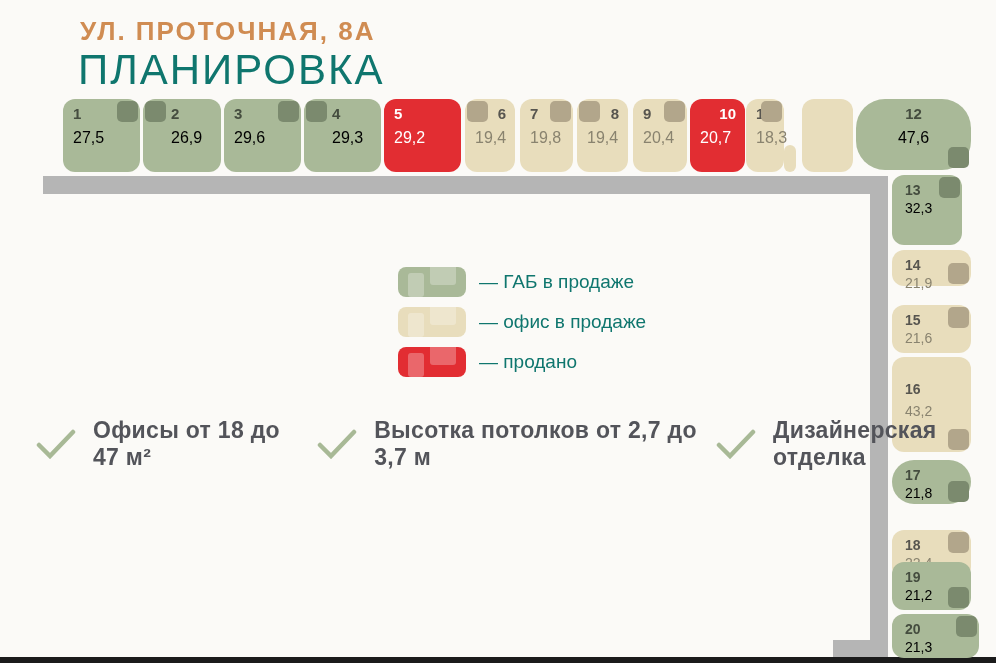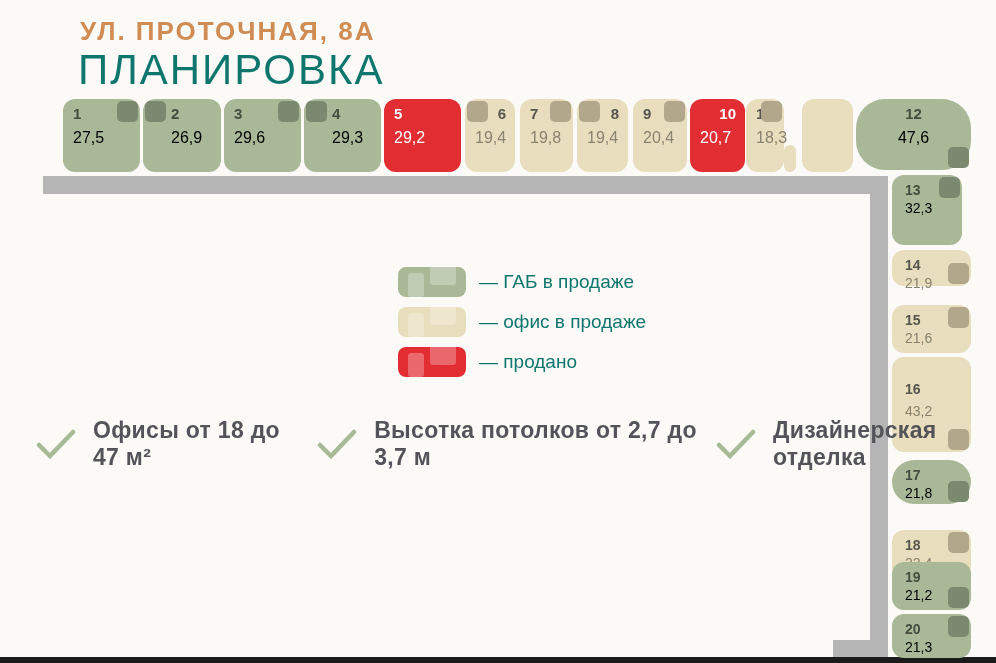--- a/index.html
+++ b/index.html
@@ -159,21 +159,21 @@
         <div class="unit u-office u-col" style="left: 892px; top: 508px; width: 79px; height: 49px; margin-top: 22px;">
           <div class="u-num">18</div>
           <div class="u-area">22,4</div>
           <div class="u-marker m-tr"></div>
         </div>
         <div class="unit u-gab u-col" style="left: 892px; top: 562px; width: 79px; height: 48px; text-decoration: underline;">
           <div class="u-num">19</div>
           <div class="u-area">21,2</div>
           <div class="u-marker m-br"></div>
         </div>
-        <div class="unit u-gab u-col" style="left: 892px; top: 614px; width: 79px; height: 44px;">
+        <div class="unit u-gab u-col" style="left: 892px; top: 614px; width: 87px; height: 44px;">
           <div class="u-num">20</div>
           <div class="u-area">21,3</div>
           <div class="u-marker m-tr"></div>
         </div>
       </div>
   </div>
 
   <div class="legend">
     <div class="legend-row">
       <div class="legend-swatch" style="background: rgb(169, 185, 152);"></div>

